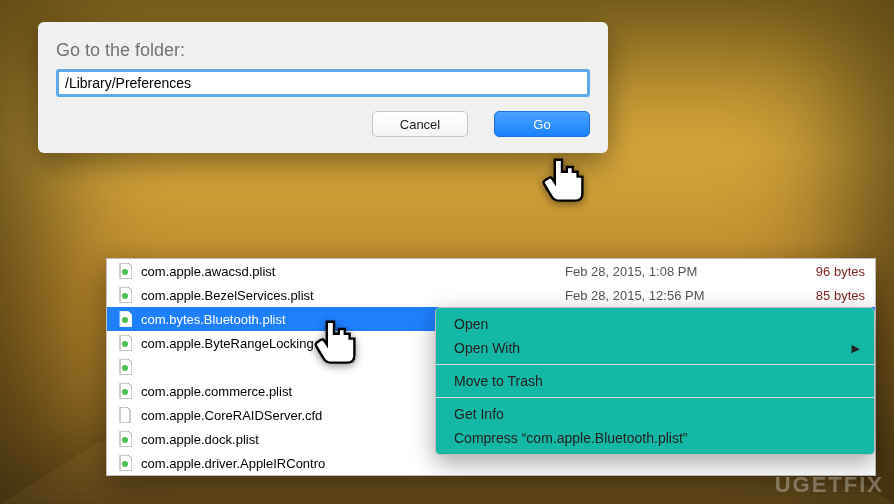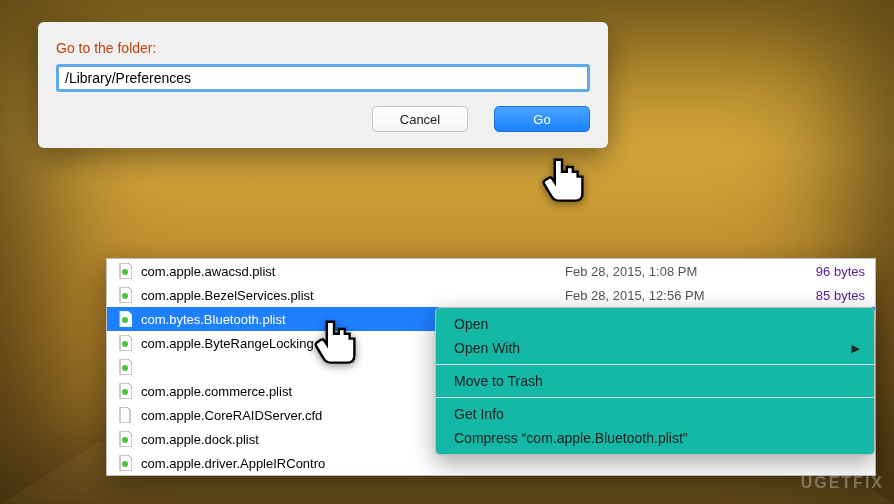--- a/index.html
+++ b/index.html
@@ -39,22 +39,22 @@
       left: 38px;
       top: 22px;
       width: 570px;
       background: #f0f0f0;
       border-radius: 6px;
       padding: 18px 18px 16px;
       box-shadow: 0 10px 30px rgba(0,0,0,0.4);
       z-index: 10;
     }
     .go-dialog .label {
-      font-size: 14px;
-      color: #c2410c;
+      font-size: 18px;
+      color: #737373;
       margin-bottom: 8px;
     }
     .go-dialog .folder-input {
       width: 100%;
       height: 28px;
       border: 3px solid #5ea9ea;
       border-radius: 3px;
       background: #fff;
       font-size: 14px;
       padding: 0 6px;
@@ -117,21 +117,21 @@
     .row.selected {
       background: #1e7fff;
       color: #fff;
     }
     .row .icon {
       width: 16px; height: 16px; margin-right: 8px;
       display: inline-flex; align-items: center; justify-content: center;
     }
     .row .name { flex: 1 1 auto; overflow: hidden; text-overflow: ellipsis; }
     .row .date { flex: 0 0 220px; color: #555; }
-    .row .size { flex: 0 0 80px; text-align: right; color: #4c1d95; }
+    .row .size { flex: 0 0 80px; text-align: right; color: #7f1d1d; }
     .row.selected .date, .row.selected .size { color: #e8f0ff; }
 
     .plist-icon svg { width: 14px; height: 16px; }
     .file-icon svg { width: 12px; height: 16px; }
 
     
     .context-menu {
       position: absolute;
       left: 328px;
       top: 48px;
@@ -160,23 +160,23 @@
     }
     .context-menu .sep {
       height: 1px;
       background: #d8d8d8;
       margin: 4px 0;
     }
 
     .watermark {
       position: absolute;
       right: 10px;
-      bottom: 12px;
+      bottom: 6px;
       color: rgba(255,255,255,0.3);
-      font-size: 16px;
+      font-size: 22px;
       letter-spacing: 2px;
       font-weight: 600;
       z-index: 200;
       pointer-events: none;
       text-align: center;
     }
   </style>
 </head>
 <body>
 

